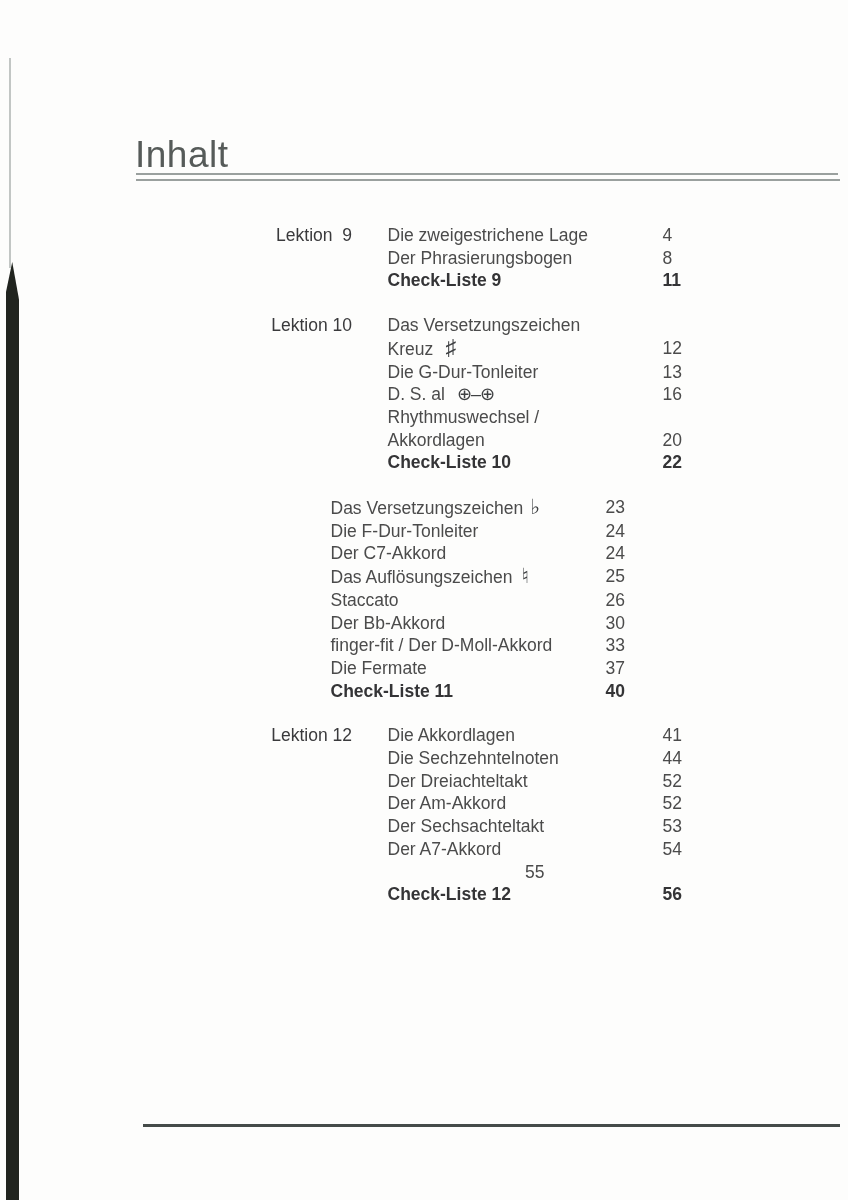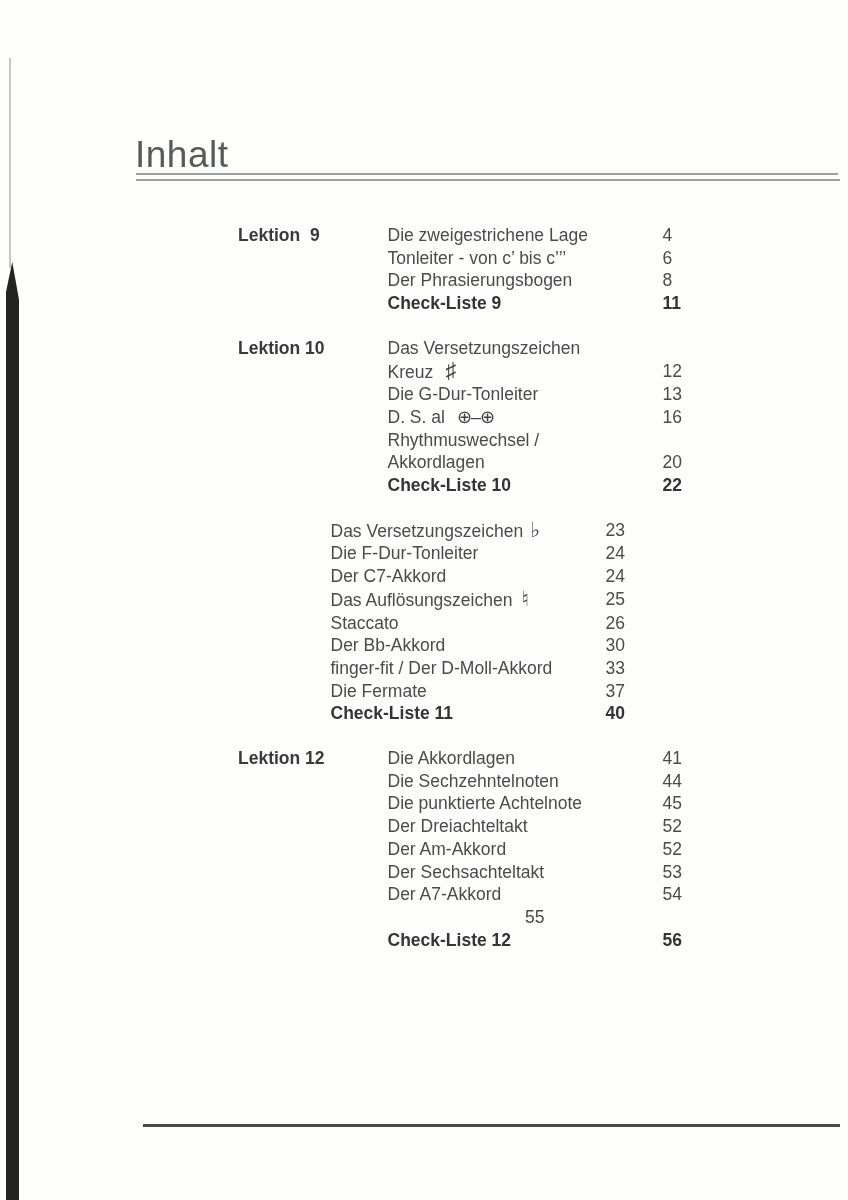--- a/index.html
+++ b/index.html
@@ -56,24 +56,25 @@
     width:520px;
     font-size:17.5px;
     color:#4b4b4b;
   }
   .lesson {
     display:flex;
     margin-bottom:22px;
   }
   .lesson-label {
     width:114px;
-    font-weight:bold;
+    font-weight:normal;
     color:#3a3a3c;
     line-height:22.7px;
     white-space:pre;
+    text-align:right;
   }
   .lesson-items { flex:1; }
   .toc-row {
     display:flex;
     line-height:22.7px;
     justify-content:center;
   }
   .toc-title-wrap {
     width:275px;
     display:flex;
@@ -117,26 +118,20 @@
         <div class="lesson-label">Lektion  9</div>
         <div class="lesson-items">
           <div class="toc-row">
             <span class="toc-title-wrap">
               <span class="toc-title-text">Die zweigestrichene Lage</span>
             </span>
             <span class="toc-page">4</span>
           </div>
           <div class="toc-row">
             <span class="toc-title-wrap">
-              <span class="toc-title-text">Tonleiter - von c’ bis c’’’</span>
-            </span>
-            <span class="toc-page">6</span>
-          </div>
-          <div class="toc-row">
-            <span class="toc-title-wrap">
               <span class="toc-title-text">Der Phrasierungsbogen</span>
             </span>
             <span class="toc-page">8</span>
           </div>
           <div class="toc-row bold">
             <span class="toc-title-wrap">
               <span class="toc-title-text">Check-Liste 9</span>
             </span>
             <span class="toc-page">11</span>
           </div>
@@ -261,26 +256,20 @@
             <span class="toc-page">41</span>
           </div>
           <div class="toc-row">
             <span class="toc-title-wrap">
               <span class="toc-title-text">Die Sechzehntelnoten</span>
             </span>
             <span class="toc-page">44</span>
           </div>
           <div class="toc-row">
             <span class="toc-title-wrap">
-              <span class="toc-title-text">Die punktierte Achtelnote</span>
-            </span>
-            <span class="toc-page">45</span>
-          </div>
-          <div class="toc-row">
-            <span class="toc-title-wrap">
               <span class="toc-title-text">Der Dreiachteltakt</span>
             </span>
             <span class="toc-page">52</span>
           </div>
           <div class="toc-row">
             <span class="toc-title-wrap">
               <span class="toc-title-text">Der Am-Akkord</span>
             </span>
             <span class="toc-page">52</span>
           </div>

